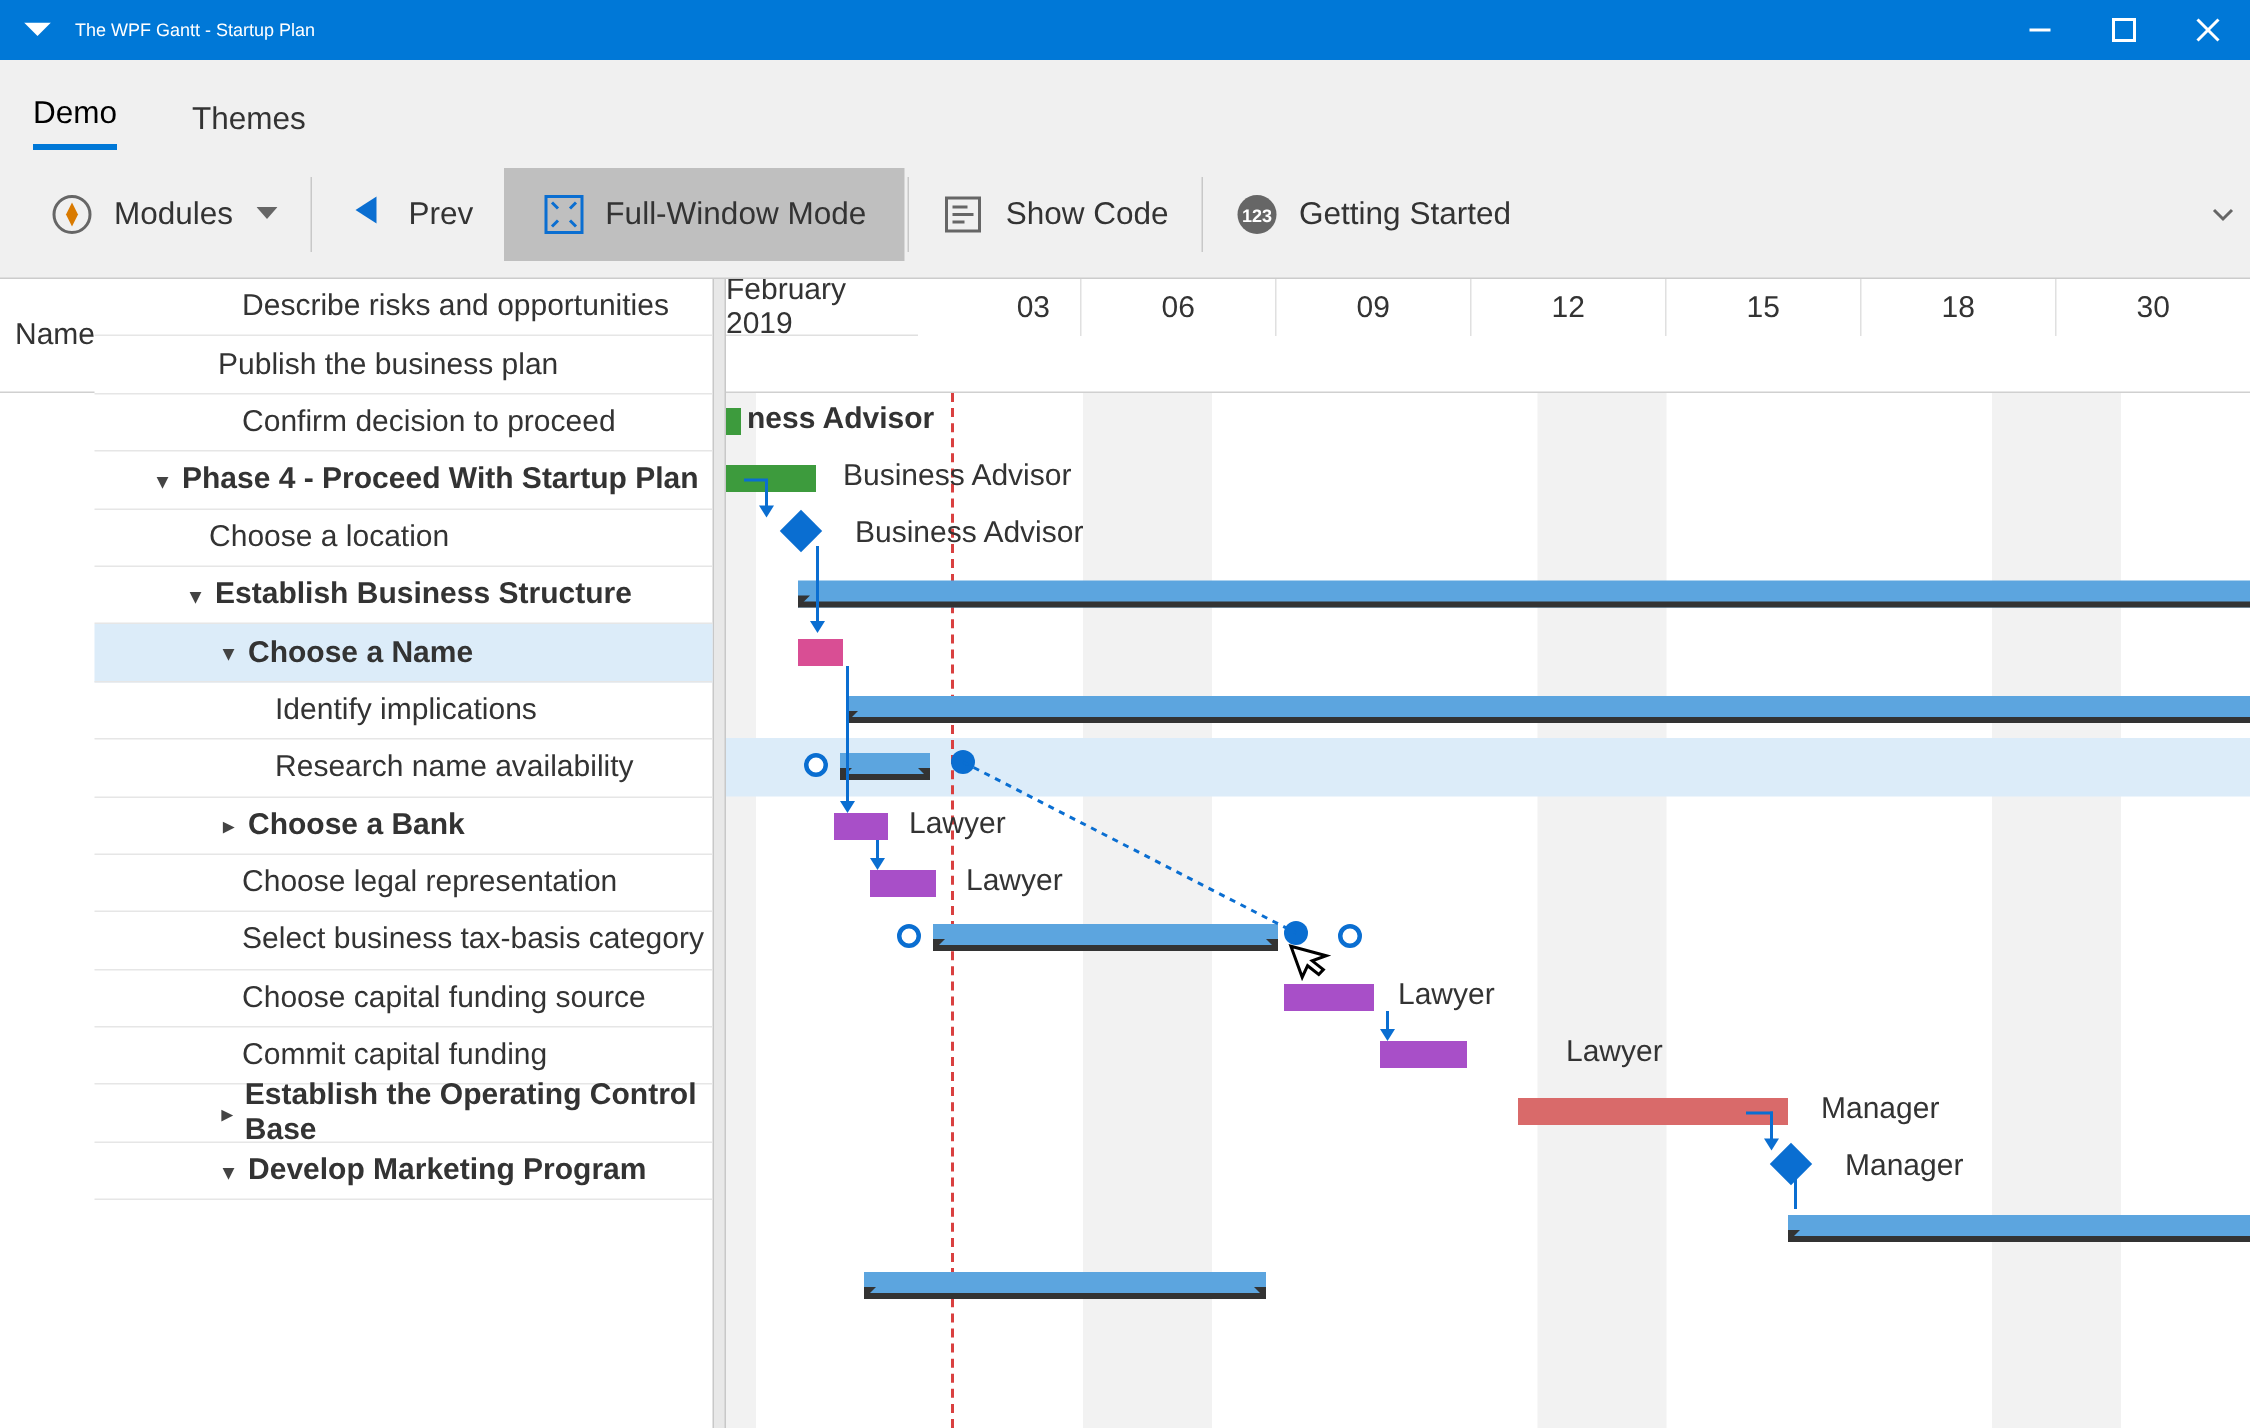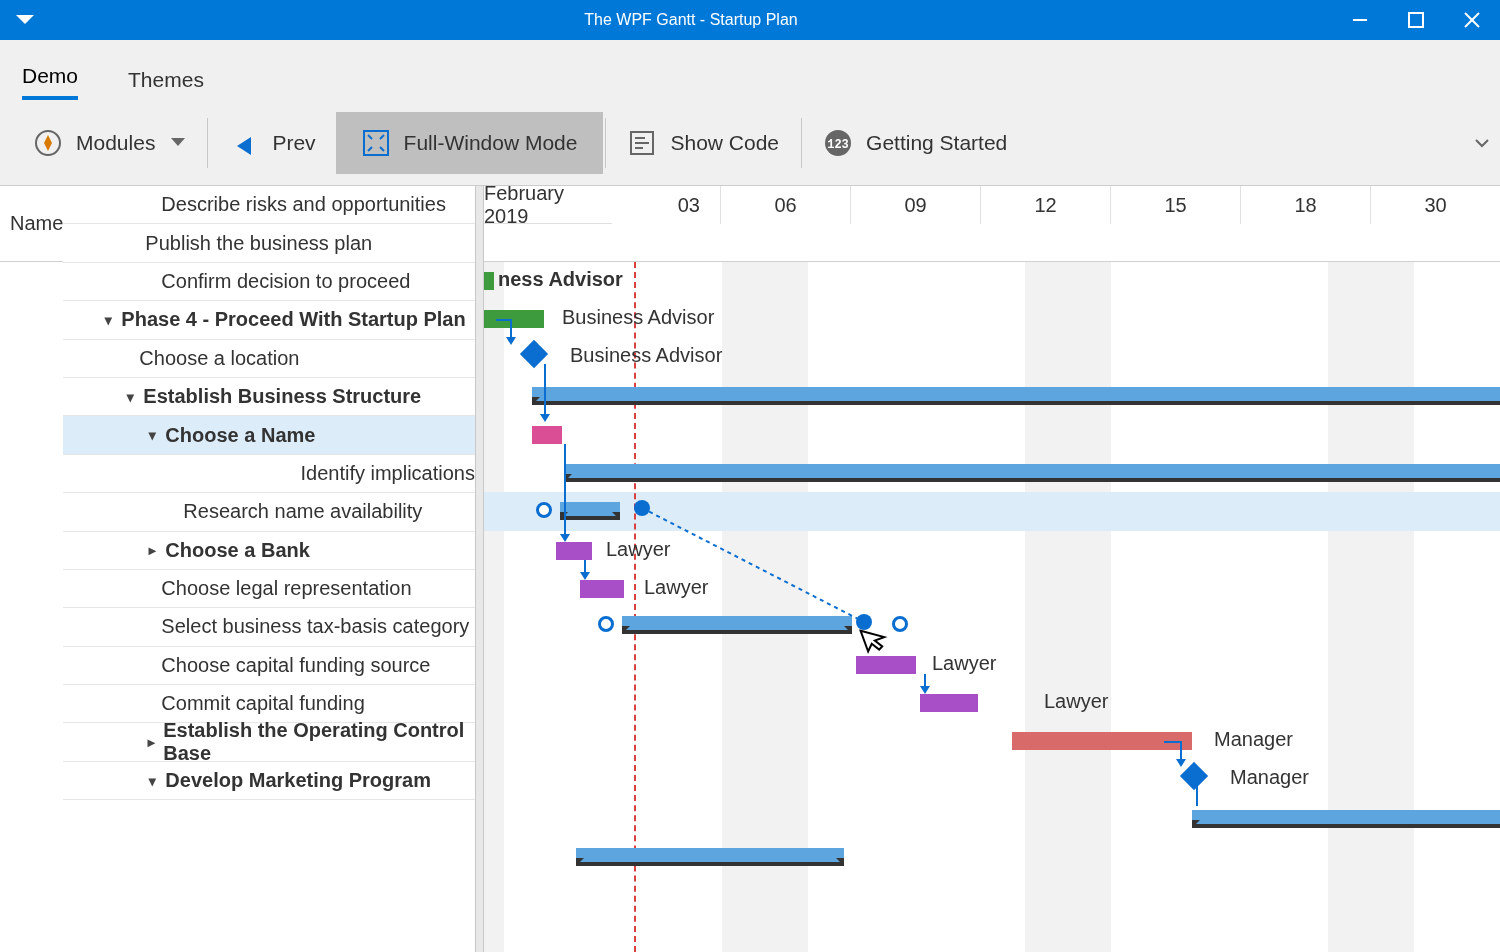--- a/index.html
+++ b/index.html
@@ -1,38 +1,38 @@
 <!DOCTYPE html>
 <html><head>
 <meta charset="utf-8">
 <style>
 * { margin:0; padding:0; box-sizing:border-box; }
 body { font-family:"Segoe UI",Tahoma,sans-serif; font-size:19px; color:#333; background:#f0f0f0; width:1500px; height:952px; overflow:hidden; }
 
 
 .titlebar { height:40px; background:#0078d7; color:#fff; display:flex; align-items:center; }
 .titlebar .dropdown-tri { width:50px; display:flex; justify-content:center; }
-.titlebar .title { flex:1; text-align:center; font-size:16px; }
+.titlebar .title { flex:1; text-align:left; font-size:12px; }
 .titlebar .wincontrols { display:flex; }
 .titlebar .wincontrols div { width:56px; height:40px; display:flex; align-items:center; justify-content:center; }
 
 
 .tabbar { height:60px; background:#f0f0f0; display:flex; align-items:flex-end; padding:0 22px; gap:50px; }
 .tab { padding:12px 0 8px; font-size:21px; color:#333; }
 .tab.active { color:#000; border-bottom:4px solid #0078d7; }
 
 
 .toolbar { height:86px; background:#f0f0f0; display:flex; align-items:center; padding-left:14px; border-bottom:1px solid #ccc; }
 .toolbar-item { display:flex; align-items:center; gap:14px; padding:0 20px; height:62px; font-size:21px; color:#333; }
 .toolbar-item.active { background:#bfbfbf; }
 .toolbar-sep { width:1px; height:50px; background:#c8c8c8; margin:0 2px; }
 .toolbar .chev { margin-left:2px; }
 .toolbar-end { margin-left:auto; margin-right:10px; }
 
-.icon-box { width:28px; height:28px; display:flex; align-items:flex-end; justify-content:center;font-family:Liberation Mono, monospace; }
+.icon-box { width:28px; height:28px; display:flex; align-items:flex-start; justify-content:center; }
 
 
 .main { display:flex; height:766px; position:relative; }
 .left { width:476px; background:#fff; border-right:1px solid #c8c8c8; display:flex; flex-direction:row; }
 .splitter { width:8px; background:#e8e8e8; border-right:1px solid #c8c8c8; cursor:ew-resize; }
 .right { flex:1; background:#fff; position:relative; overflow:hidden; }
 
 
 .tree-head { height:76px; border-bottom:1px solid #d0d0d0; display:flex; align-items:center; padding-left:10px; font-size:20px; }
 
@@ -213,21 +213,21 @@
           <span>Choose a location</span>
         </div>
         <div class="tree-row bold" style="padding-left: 58px;">
           <span class="expander">▾</span>
           <span>Establish Business Structure</span>
         </div>
         <div class="tree-row bold sel" style="padding-left: 80px;">
           <span class="expander">▾</span>
           <span>Choose a Name</span>
         </div>
-        <div class="tree-row" style="padding-left: 120px; justify-content: flex-end;">
+        <div class="tree-row" style="padding-left: 120px;">
           <span>Identify implications</span>
         </div>
         <div class="tree-row" style="padding-left: 120px;">
           <span>Research name availability</span>
         </div>
         <div class="tree-row bold" style="padding-left: 80px;">
           <span class="expander">▸</span>
           <span>Choose a Bank</span>
         </div>
         <div class="tree-row" style="padding-left: 98px;">

